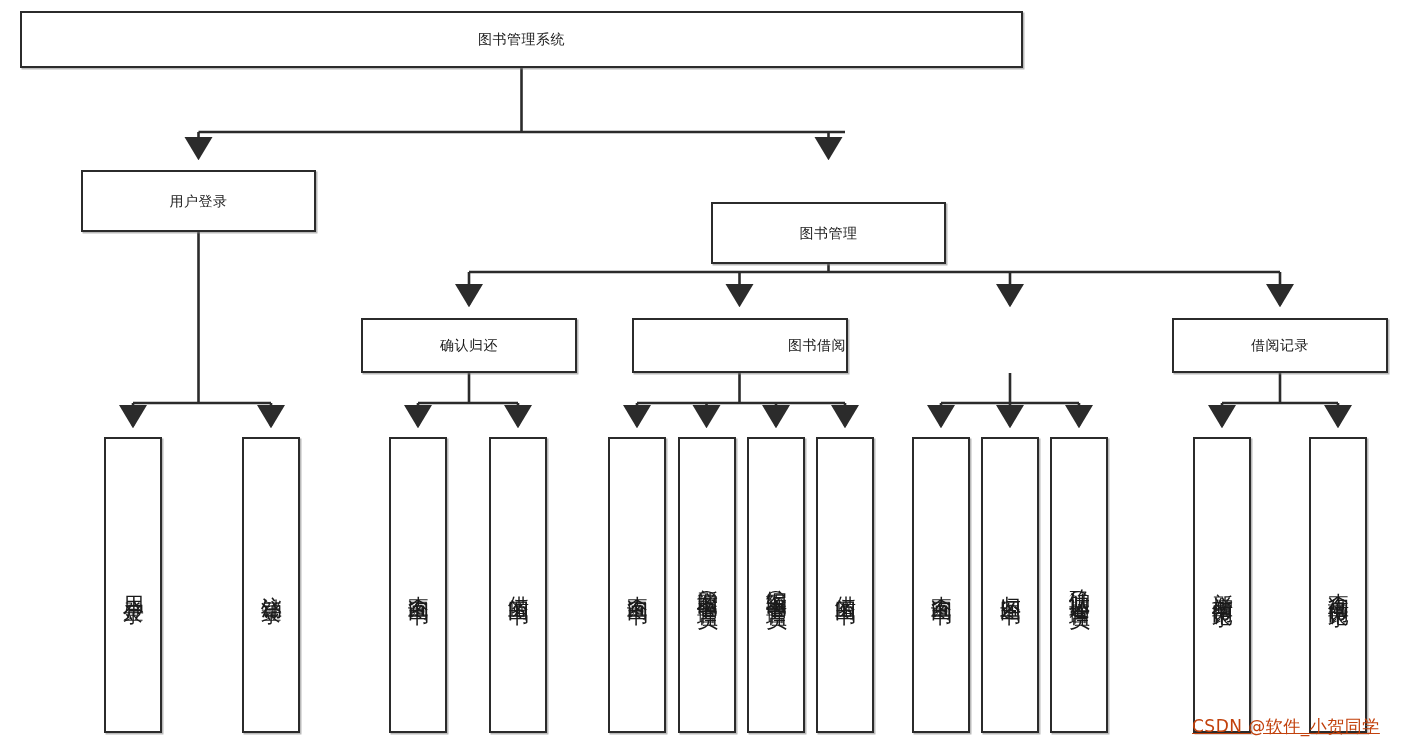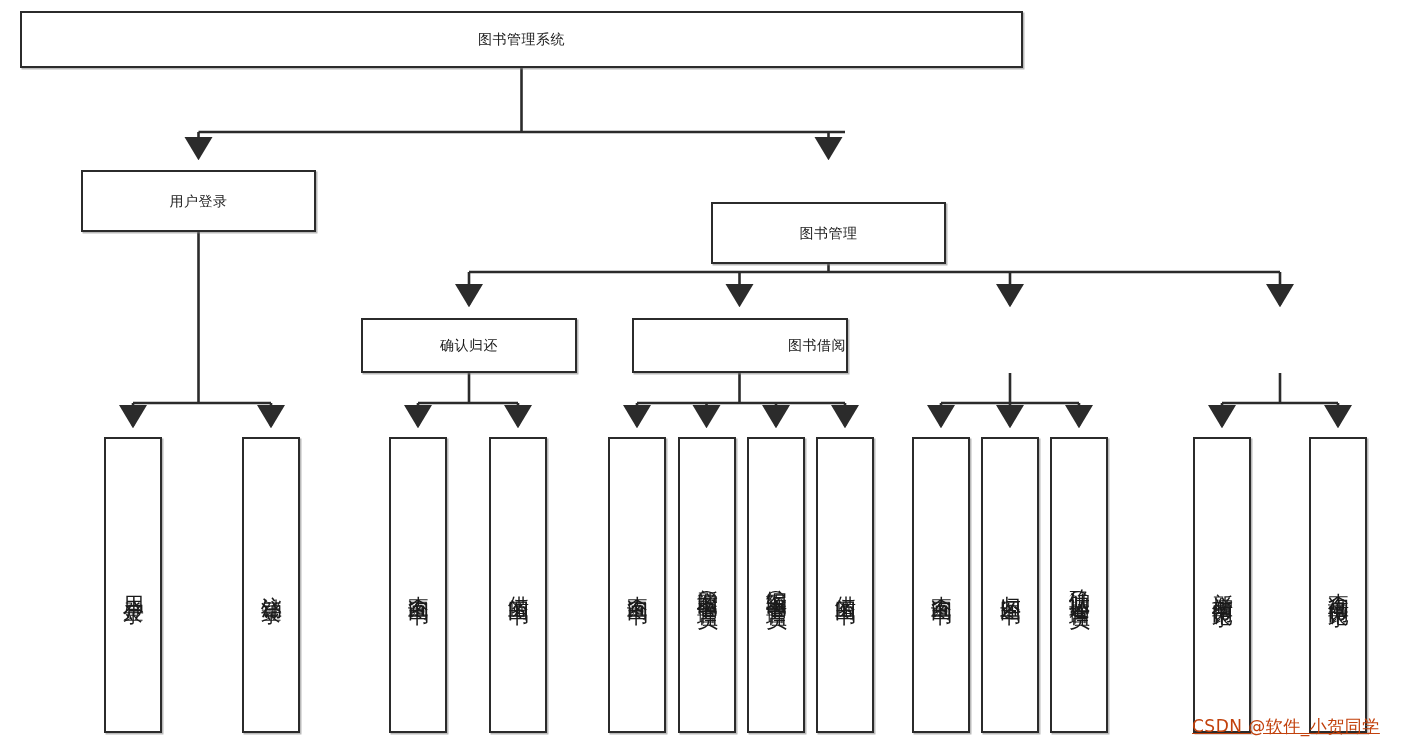--- a/index.html
+++ b/index.html
@@ -132,20 +132,23 @@
   <div class="node horiz" style="left:711px; top:170px; width:235px; height:62px;margin-top:32px;">
     <span>图书管理</span>
   </div>
 
   <div class="node horiz" style="left:361px; top:318px; width:216px; height:55px;">
     <span>确认归还</span>
   </div>
   <div class="node horiz" style="left:632px; top:318px; width:216px; height:55px;justify-content:flex-end;">
     <span>图书借阅</span>
   </div>
+  <div class="node horiz" style="left:1172px; top:318px; width:216px; height:55px;">
+    <span>借阅记录</span>
+  </div>
 
   <div class="node vert" style="left:104px; top:437px; width:58px; height:296px;">
     <span class="vtext">用户登录</span>
   </div>
   <div class="node vert" style="left:242px; top:437px; width:58px; height:296px;">
     <span class="vtext">注销登录</span>
   </div>
 
   <div class="node vert" style="left:389px; top:437px; width:58px; height:296px;">
     <span class="vtext">查询图书</span>

